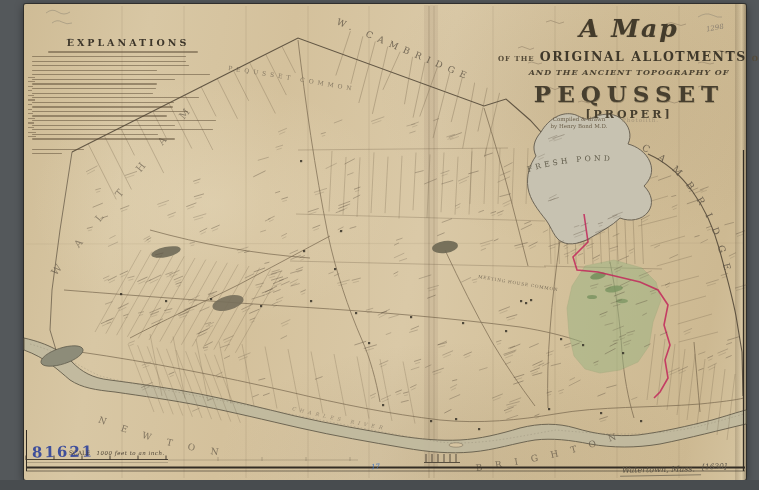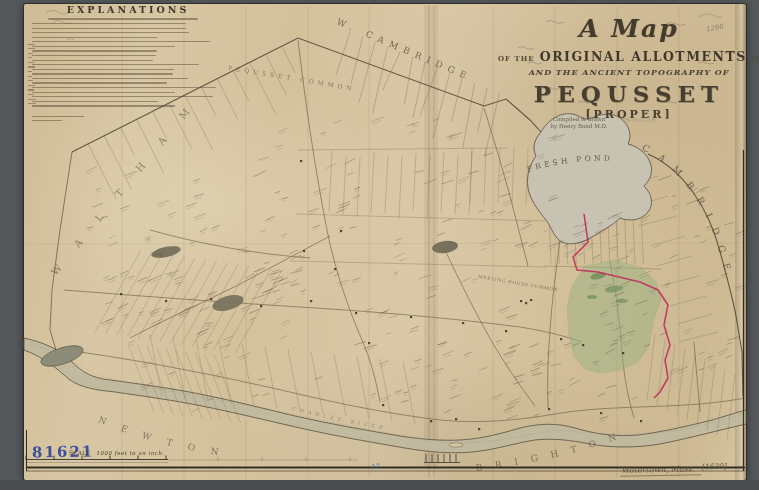--- a/index.html
+++ b/index.html
@@ -11,21 +11,21 @@
     background:
       radial-gradient(ellipse 260px 180px at 26% 42%, rgba(242,232,206,.30), rgba(242,232,206,0) 70%),
       radial-gradient(ellipse 300px 220px at 78% 20%, rgba(120,95,60,.10), rgba(120,95,60,0) 70%),
       radial-gradient(ellipse 320px 160px at 60% 96%, rgba(110,88,55,.12), rgba(110,88,55,0) 75%),
       linear-gradient(100deg,#cfbc96 0%, #d8c7a4 16%, #d4c19c 34%, #dac9a7 54%, #d3c09a 74%, #cdb992 92%, #d5c4a0 100%);
     box-shadow:0 0 0 1px rgba(30,25,18,.55), 0 2px 8px rgba(0,0,0,.5);}
   #paper-right-edge{left:735px;top:4px;width:11px;height:476px;
     background:linear-gradient(90deg,rgba(60,48,30,.18),rgba(235,222,192,.25) 60%,rgba(40,32,20,.30));}
   #backdrop-bottom{left:0;top:480px;width:759px;height:10px;background:#484c4f;}
   
-  #explanations{left:32px;top:4px;width:192px;color:#4a4134;}
+  #explanations{left:32px;top:37px;width:192px;color:#4a4134;}
   #explanations .exp-title{font-size:9.5px;font-weight:bold;letter-spacing:3px;text-align:center;color:#3d362a;}
   .exp-line{height:1.2px;background:rgba(88,72,50,.5);margin-top:3.4px;border-radius:1px;}
   .exp-col{position:absolute;left:-4px;top:36px;width:6px;}
   .exp-col i{display:block;height:1.1px;background:rgba(88,72,50,.45);margin-top:3.5px;}
   
   #title-block{left:498px;top:14px;width:262px;text-align:center;color:#433b2b;}
   .t-script{font-size:25px;font-style:italic;font-weight:bold;letter-spacing:2px;
             text-shadow:0 0 1px rgba(60,50,35,.4);}
   .t-line2{margin-top:3px;white-space:nowrap;}
   .t-sm{font-size:7px;letter-spacing:1px;font-weight:bold;color:#554b38;margin-top:33px;}

